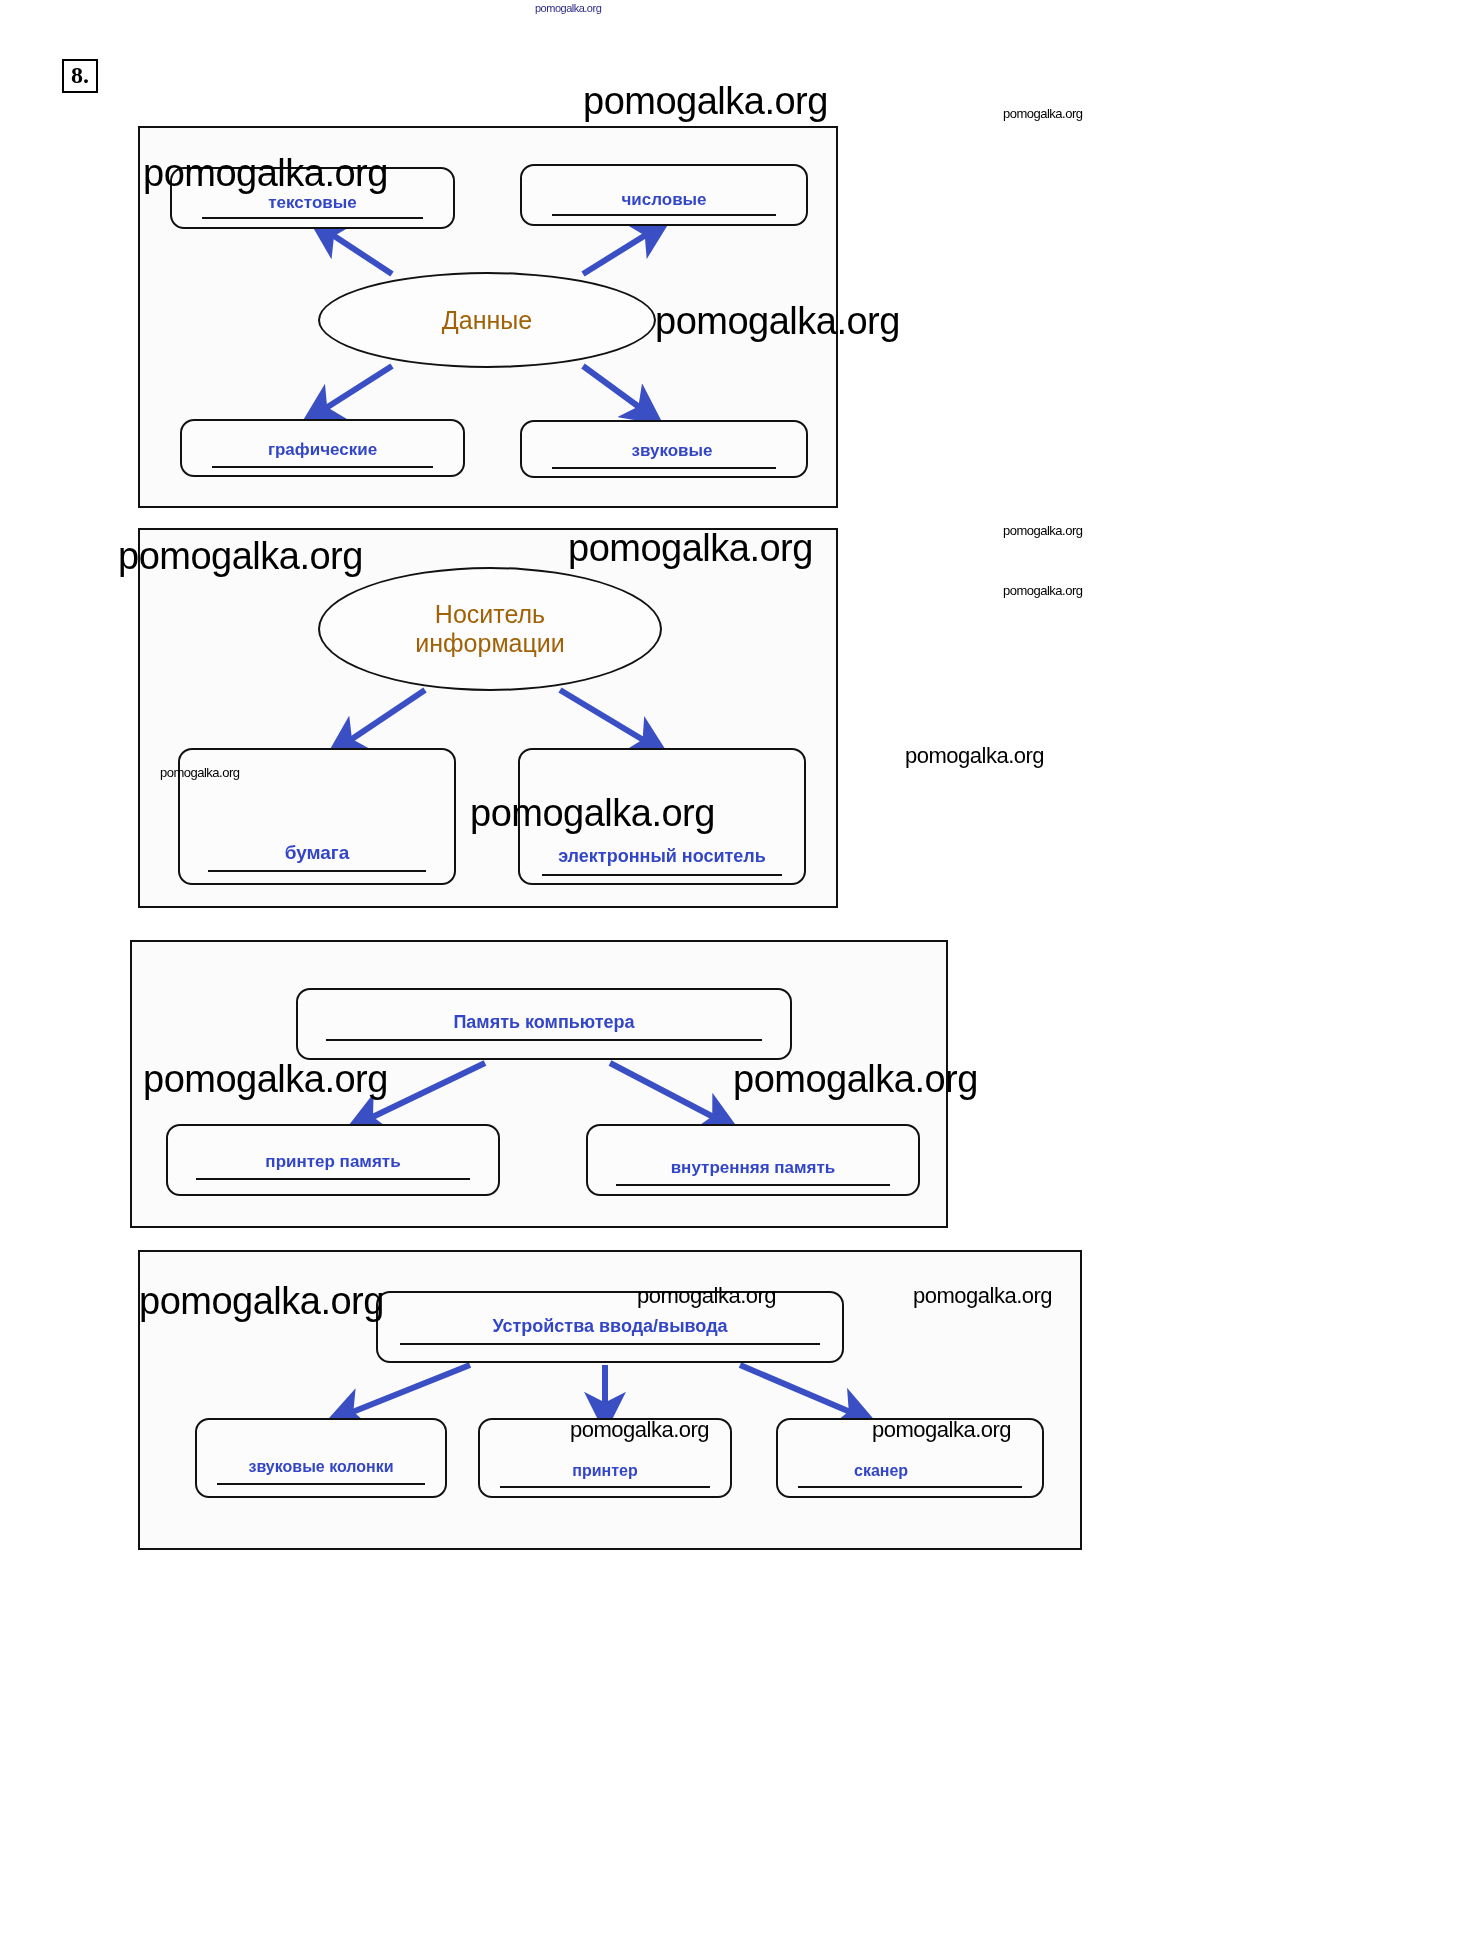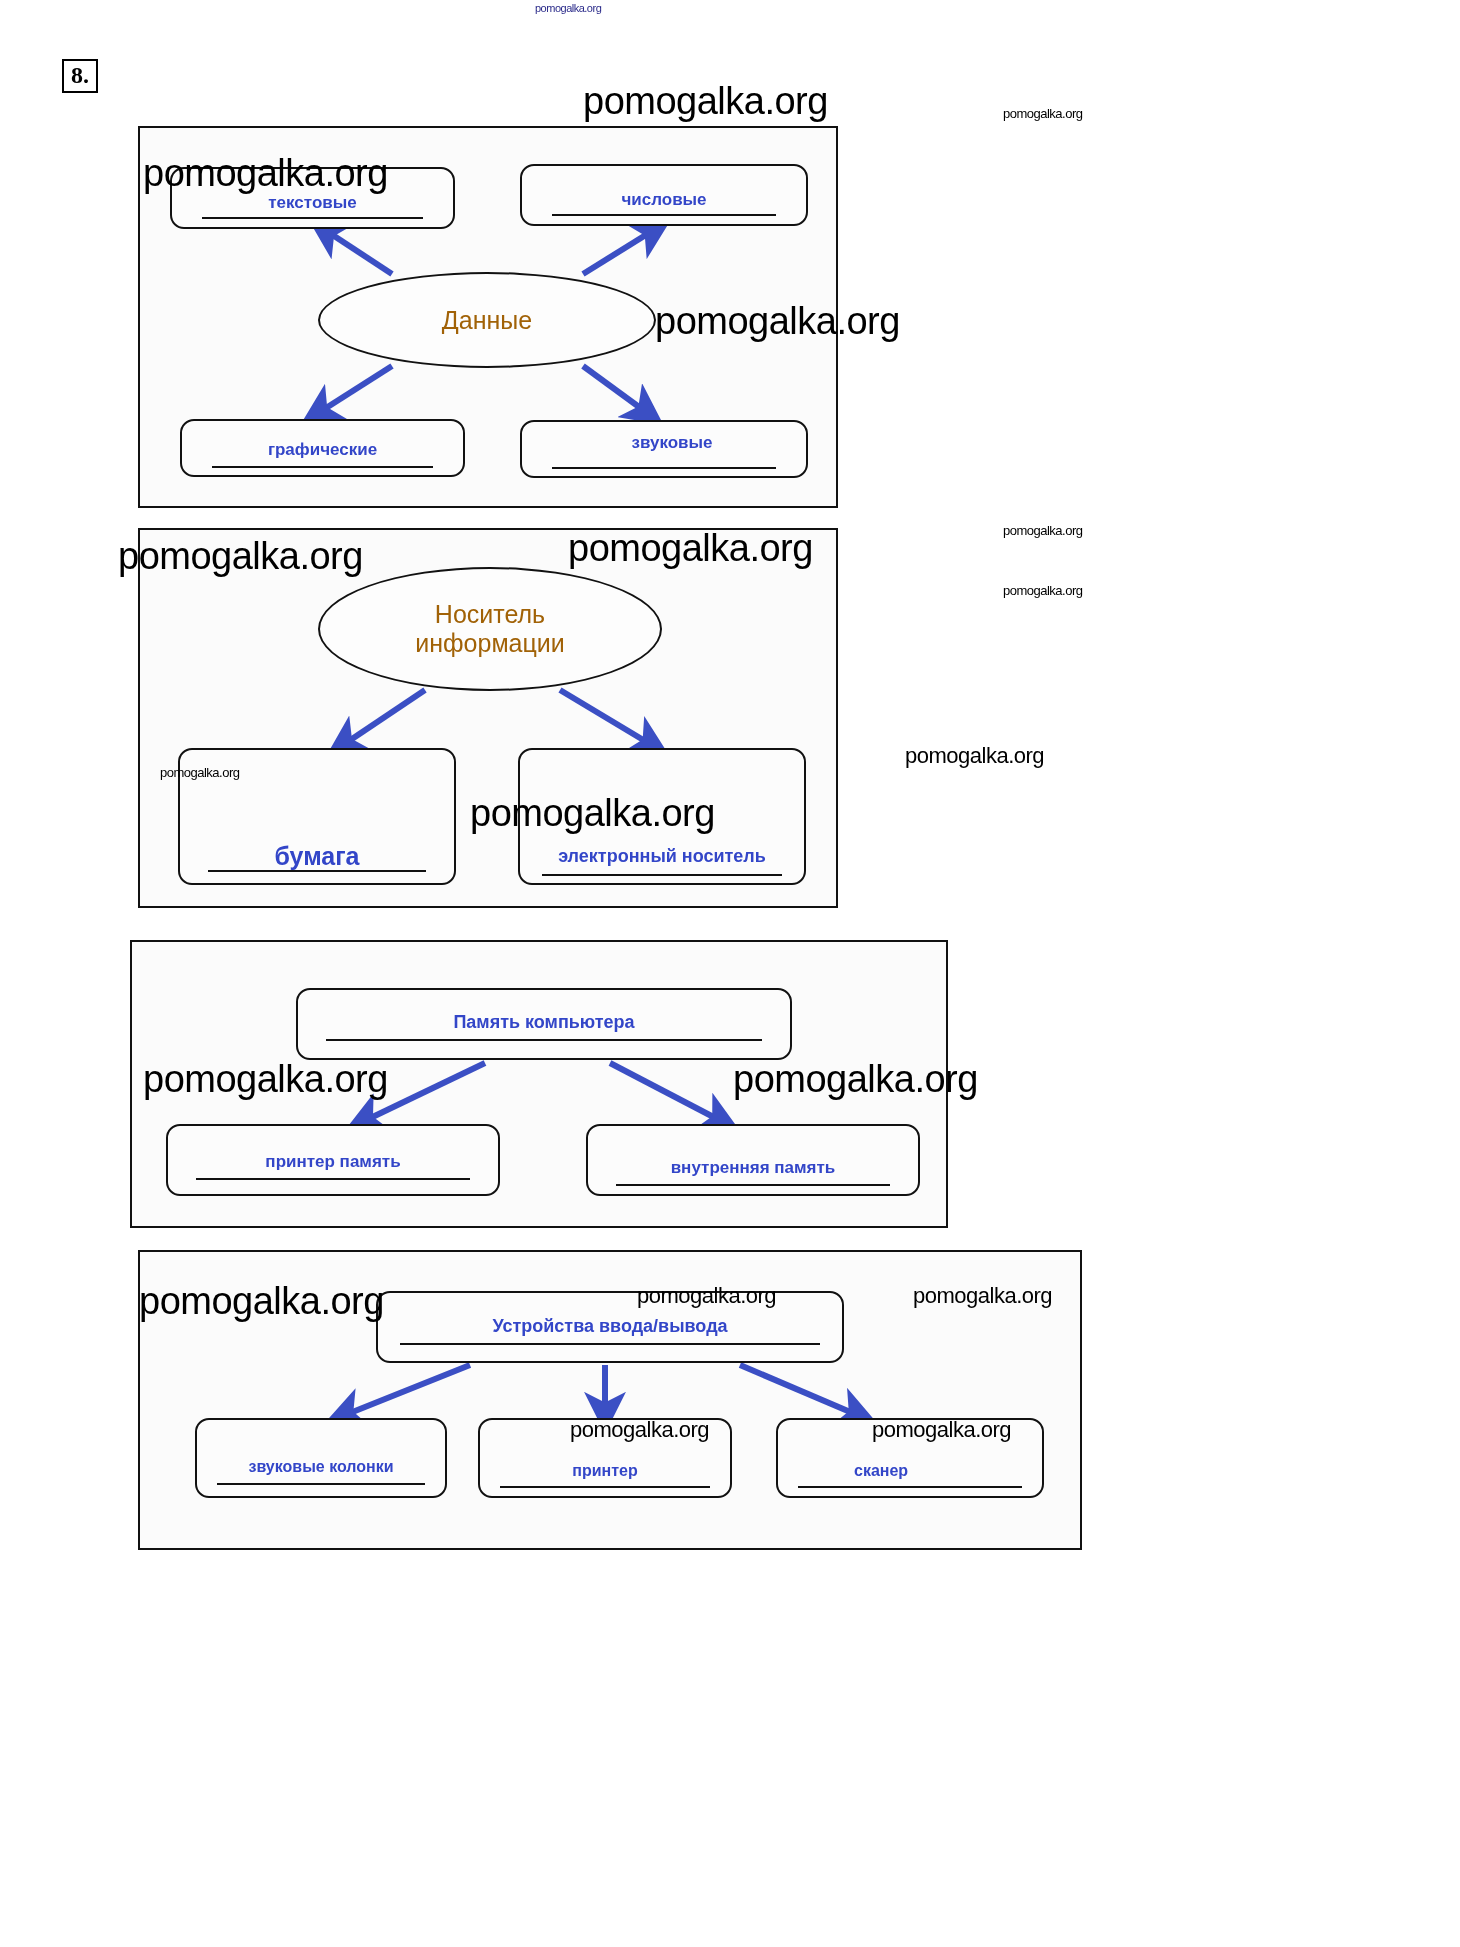--- a/index.html
+++ b/index.html
@@ -164,33 +164,33 @@
   <div class="ellipse" style="left:318px; top:272px; width:338px; height:96px;">
     <div class="etext">Данные</div>
   </div>
 
   <div class="node" style="left:170px; top:419px; width:285px; height:58px;margin-left:10px;">
     <div class="label" style="top:19px;">графические</div>
     <div class="rule" style="left:30px; right:30px; top:45px;"></div>
   </div>
 
   <div class="node" style="left:520px; top:420px; width:288px; height:58px;">
-    <div class="label" style="top:11px;padding-left:16px;">звуковые</div>
+    <div class="label" style="top:19px;padding-left:16px;">звуковые</div>
     <div class="rule" style="left:30px; right:30px; top:45px;"></div>
   </div>
 
   <div class="frame" style="left:138px; top:528px; width:700px; height:380px;"></div>
 
   <div class="ellipse" style="left:318px; top:567px; width:344px; height:124px;">
     <div class="etext">Носитель
 информации</div>
   </div>
 
   <div class="node" style="left:178px; top:748px; width:278px; height:137px;">
-    <div class="label" style="top:92px; font-size:25px;">бумага</div>
+    <div class="label" style="top:92px; font-size:19px;">бумага</div>
     <div class="rule" style="left:28px; right:28px; top:120px;"></div>
   </div>
 
   <div class="node" style="left:518px; top:748px; width:288px; height:137px;">
     <div class="label" style="top:96px; font-size:18px;">электронный носитель</div>
     <div class="rule" style="left:22px; right:22px; top:124px;"></div>
   </div>
 
   <div class="frame" style="left:130px; top:940px; width:818px; height:288px;"></div>
 

